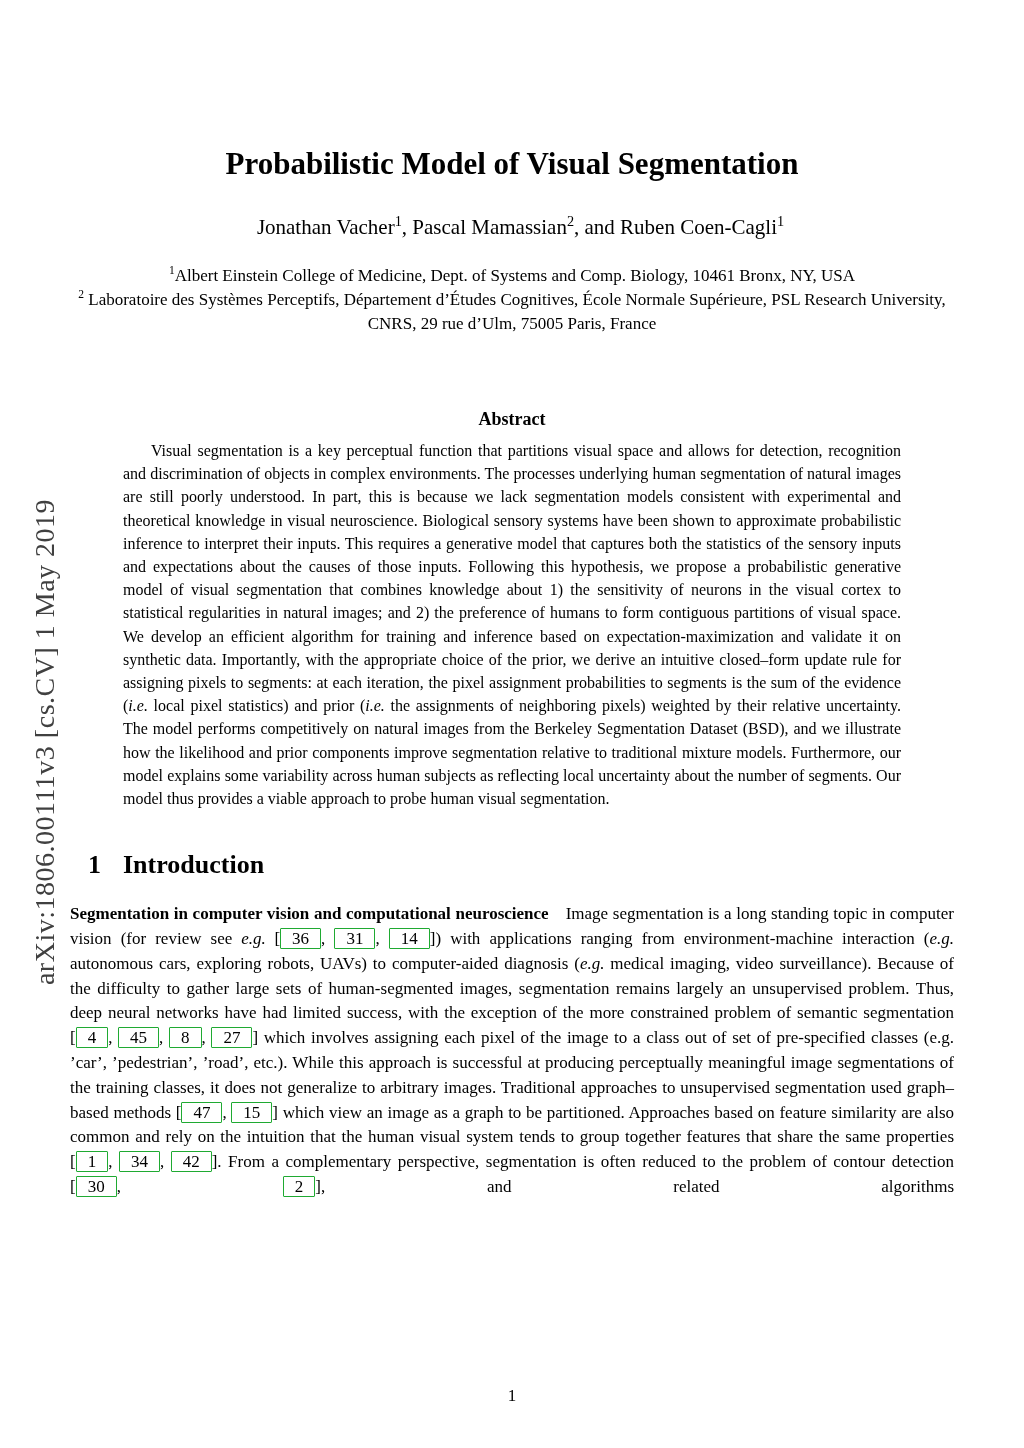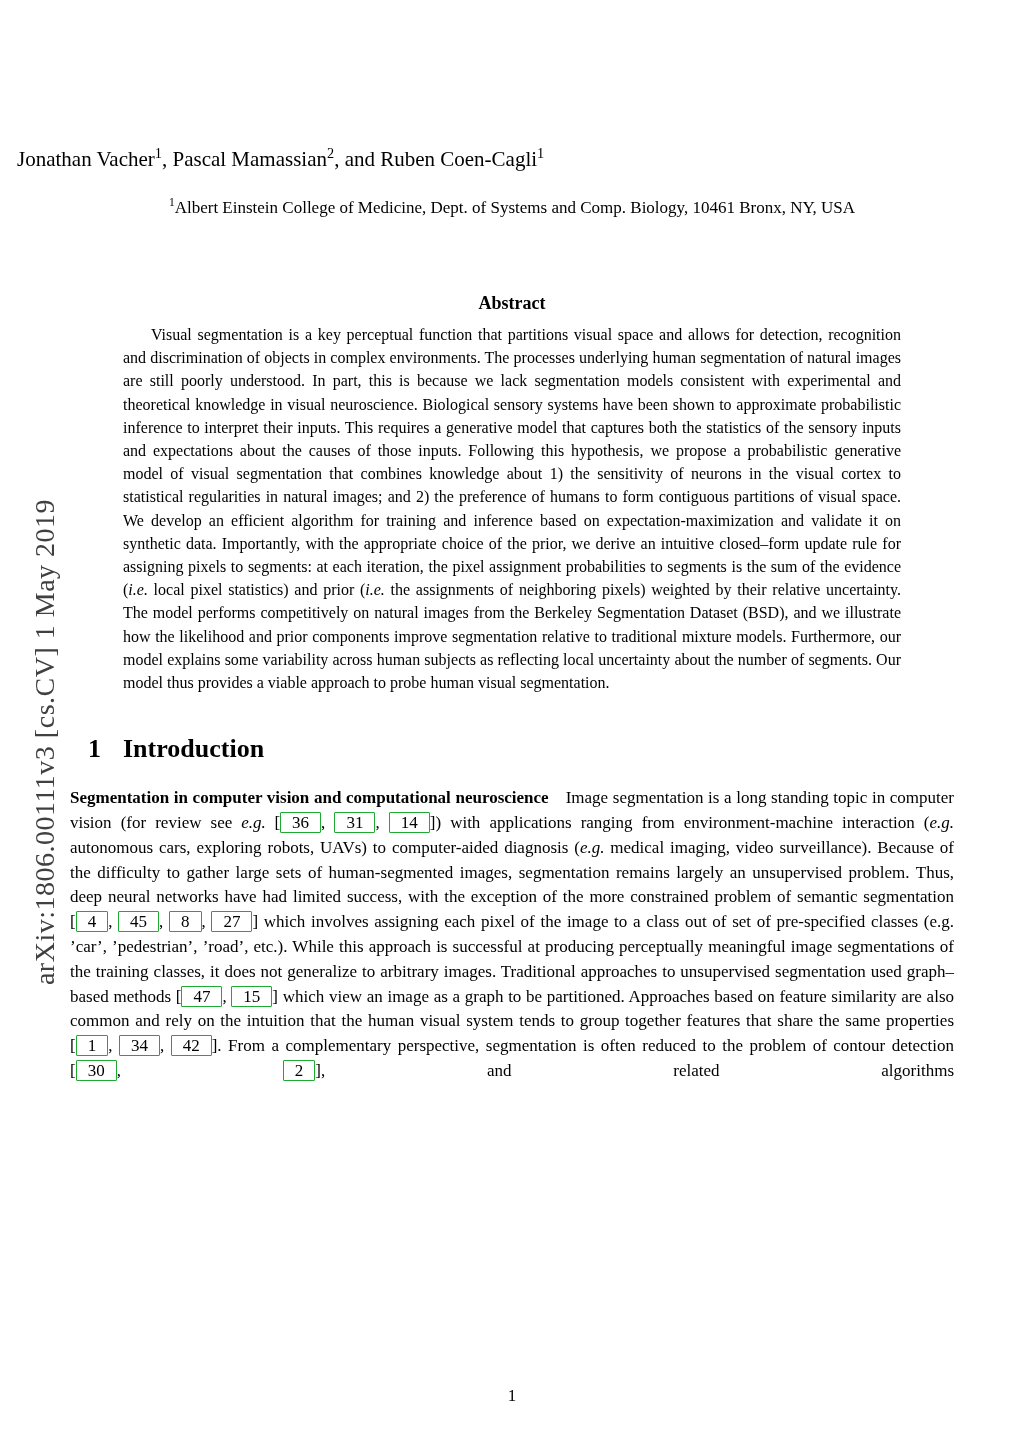--- a/index.html
+++ b/index.html
@@ -20,21 +20,22 @@
     padding-top: 146px;
   }
   .title {
     margin: 0;
     text-align: center;
     font-size: 31px;
     font-weight: bold;
     line-height: 36px;
   }
   .authors {
-    text-align: left;
+    margin-top: 32px;
+    text-align: center;
     font-size: 21px;
     line-height: 26px;
     padding-left: 17px;
   }
   .affiliations {
     margin: 24px auto 0 auto;
     width: 870px;
     text-align: center;
     font-size: 17px;
     line-height: 24px;
@@ -106,25 +107,27 @@
     font-size: 17px;
   }
 </style>
 </head>
 <body>
 
 <div class="page">
 
   <div class="watermark">arXiv:1806.00111v3 [cs.CV] 1 May 2019</div>
 
+  <h1 class="title">Probabilistic Model of Visual Segmentation</h1>
 
   <div class="authors">Jonathan Vacher<span class="sup">1</span>, Pascal Mamassian<span class="sup">2</span>, and Ruben Coen-Cagli<span class="sup">1</span></div>
 
   <div class="affiliations">
     <div class="aff-line"><span class="sup">1</span>Albert Einstein College of Medicine, Dept. of Systems and Comp. Biology, 10461 Bronx, NY, USA</div>
+    <div class="aff-line"><span class="sup">2</span> Laboratoire des Systèmes Perceptifs, Département d’Études Cognitives, École Normale Supérieure, PSL Research University, CNRS, 29 rue d’Ulm, 75005 Paris, France</div>
   </div>
 
   <div class="abstract">
     <div class="abstract-heading">Abstract</div>
     <p class="abstract-body">Visual segmentation is a key perceptual function that partitions visual space and allows for detection, recognition and discrimination of objects in complex environments. The processes underlying human segmentation of natural images are still poorly understood. In part, this is because we lack segmentation models consistent with experimental and theoretical knowledge in visual neuroscience. Biological sensory systems have been shown to approximate probabilistic inference to interpret their inputs. This requires a generative model that captures both the statistics of the sensory inputs and expectations about the causes of those inputs. Following this hypothesis, we propose a probabilistic generative model of visual segmentation that combines knowledge about 1) the sensitivity of neurons in the visual cortex to statistical regularities in natural images; and 2) the preference of humans to form contiguous partitions of visual space. We develop an efficient algorithm for training and inference based on expectation-maximization and validate it on synthetic data. Importantly, with the appropriate choice of the prior, we derive an intuitive closed–form update rule for assigning pixels to segments: at each iteration, the pixel assignment probabilities to segments is the sum of the evidence (<span class="italic">i.e.</span> local pixel statistics) and prior (<span class="italic">i.e.</span> the assignments of neighboring pixels) weighted by their relative uncertainty. The model performs competitively on natural images from the Berkeley Segmentation Dataset (BSD), and we illustrate how the likelihood and prior components improve segmentation relative to traditional mixture models. Furthermore, our model explains some variability across human subjects as reflecting local uncertainty about the number of segments. Our model thus provides a viable approach to probe human visual segmentation.</p>
   </div>
 
   <h2 class="section-heading">
     <span class="sec-num">1</span><span class="sec-title">Introduction</span>
   </h2>

